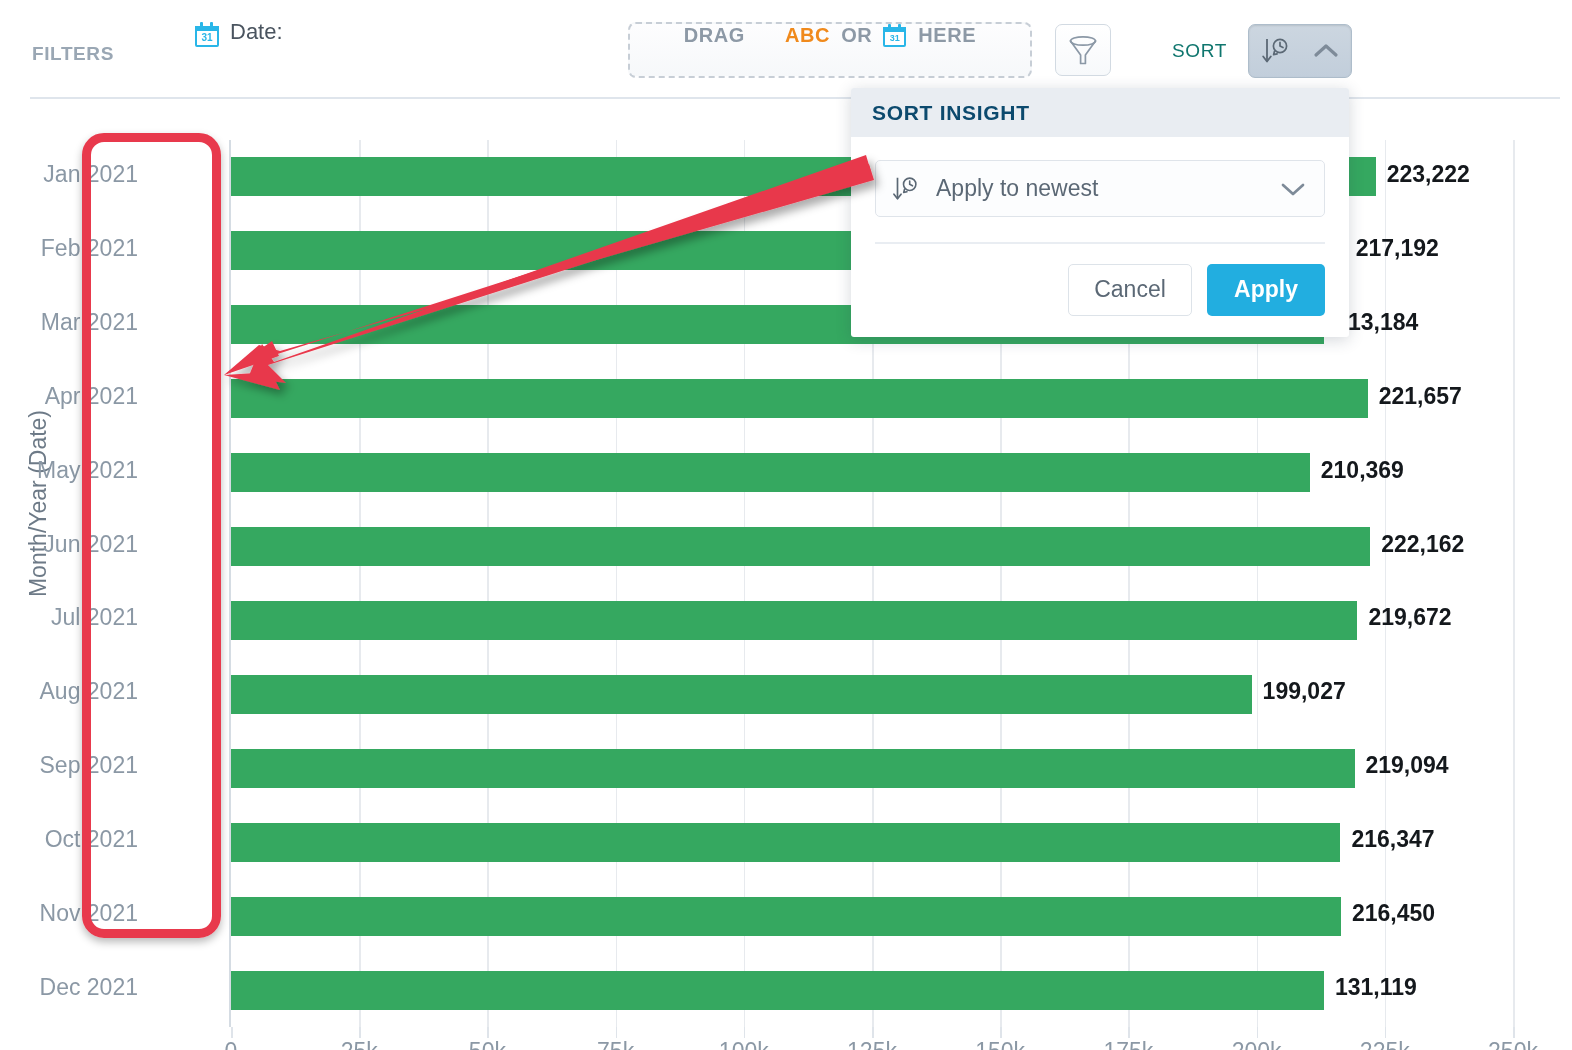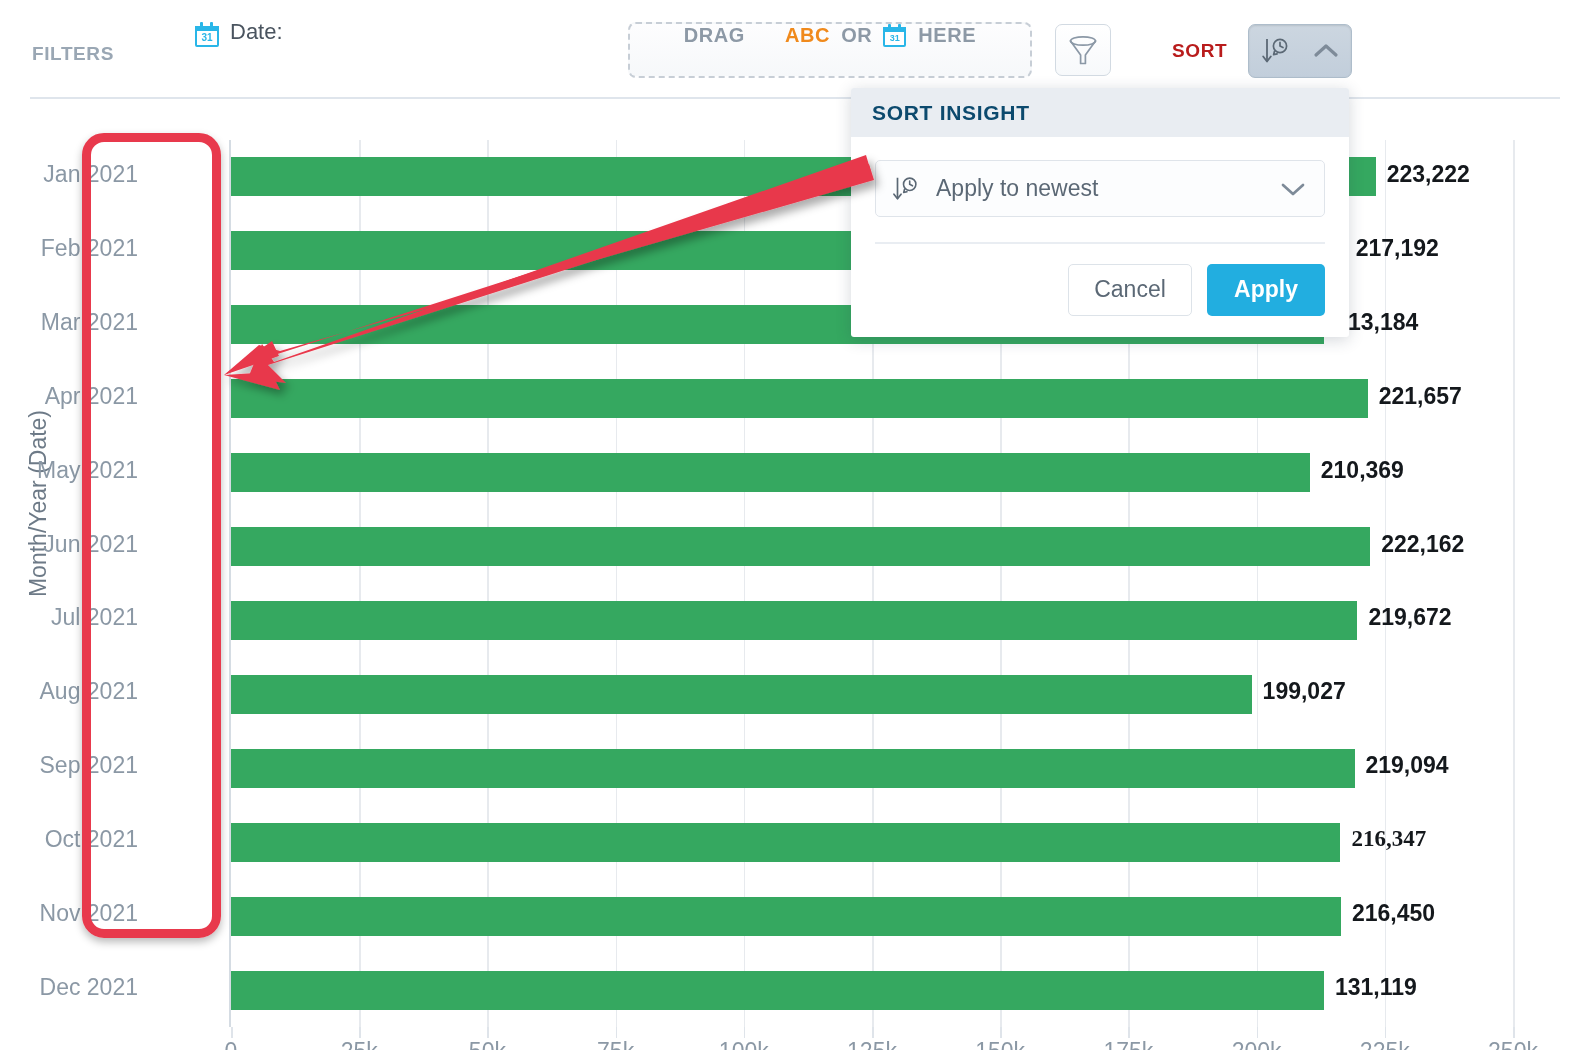--- a/index.html
+++ b/index.html
@@ -53,21 +53,21 @@
   .dz-cal .peg { position:absolute; top:0; width:3px; height:6px; background:#29b6e8; border-radius:1px; }
   .dz-cal .peg.l { left:5px; } .dz-cal .peg.r { left:15px; }
   .dz-cal .num { position:absolute; left:0; top:9px; width:23px; text-align:center; font-size:9px; font-weight:700; color:#29b6e8; }
 
   #filter-btn {
     position:absolute; left:1055px; top:24px; width:56px; height:52px;
     border:1.5px solid #d2dae2; border-radius:7px;
     background:linear-gradient(to bottom,#ffffff,#f7f9fb);
     display:flex; align-items:center; justify-content:center; cursor:pointer;
   }
-  #sort-label { position:absolute; left:1172px; top:40px; font-size:19px; font-weight:700; letter-spacing:0.6px; color:#b91c1c; }
+  #sort-label { position:absolute; left:1172px; top:40px; font-size:19px; font-weight:400; letter-spacing:0.6px; color:#0f766e; }
   #sort-btn {
     position:absolute; left:1248px; top:24px; width:104px; height:54px;
     border:1.5px solid #aebdcb; border-radius:7px;
     background:linear-gradient(to bottom,#ccd6e0,#c2cedb);
     box-shadow: inset 0 1px 2px rgba(0,0,0,.10);
     display:flex; align-items:center; justify-content:space-around; cursor:pointer;
   }
   .sep-line { position:absolute; left:30px; top:97px; width:1530px; height:1.5px; background:#dfe5ec; }
 
   
@@ -255,21 +255,21 @@
         <div class="bar" style="left: 0px; top: 460.958px; width: 1126.48px; background: rgb(53, 168, 96);"></div>
         <div class="bar-value" style="left: 1137.48px; top: 464.458px;">219,672</div>
         <div class="cat-label" style="top: 538.375px;">Aug 2021</div>
         <div class="bar" style="left: 0px; top: 534.875px; width: 1020.61px; background: rgb(53, 168, 96);"></div>
         <div class="bar-value" style="left: 1031.61px; top: 538.375px;">199,027</div>
         <div class="cat-label" style="top: 612.292px;">Sep 2021</div>
         <div class="bar" style="left: 0px; top: 608.792px; width: 1123.51px; background: rgb(53, 168, 96);"></div>
         <div class="bar-value" style="left: 1134.51px; top: 612.292px;">219,094</div>
         <div class="cat-label" style="top: 686.208px;">Oct 2021</div>
         <div class="bar" style="left: 0px; top: 682.708px; width: 1109.43px; background: rgb(53, 168, 96);"></div>
-        <div class="bar-value" style="left: 1120.43px; top: 686.208px; font-family: Liberation Serif, serif;">216,347</div>
+        <div class="bar-value" style="left: 1120.43px; top: 686.208px;">216,347</div>
         <div class="cat-label" style="top: 760.125px;">Nov 2021</div>
         <div class="bar" style="left: 0px; top: 756.625px; width: 1109.96px; background: rgb(53, 168, 96);"></div>
         <div class="bar-value" style="left: 1120.96px; top: 760.125px;">216,450</div>
         <div class="cat-label" style="top: 834.042px;">Dec 2021</div>
         <div class="bar" style="left: 0px; top: 830.542px; width: 1092.9px; background: rgb(53, 168, 96);"></div>
         <div class="bar-value" style="left: 1103.9px; top: 834.042px;">131,119</div>
       </div>
 
   </div>
 

